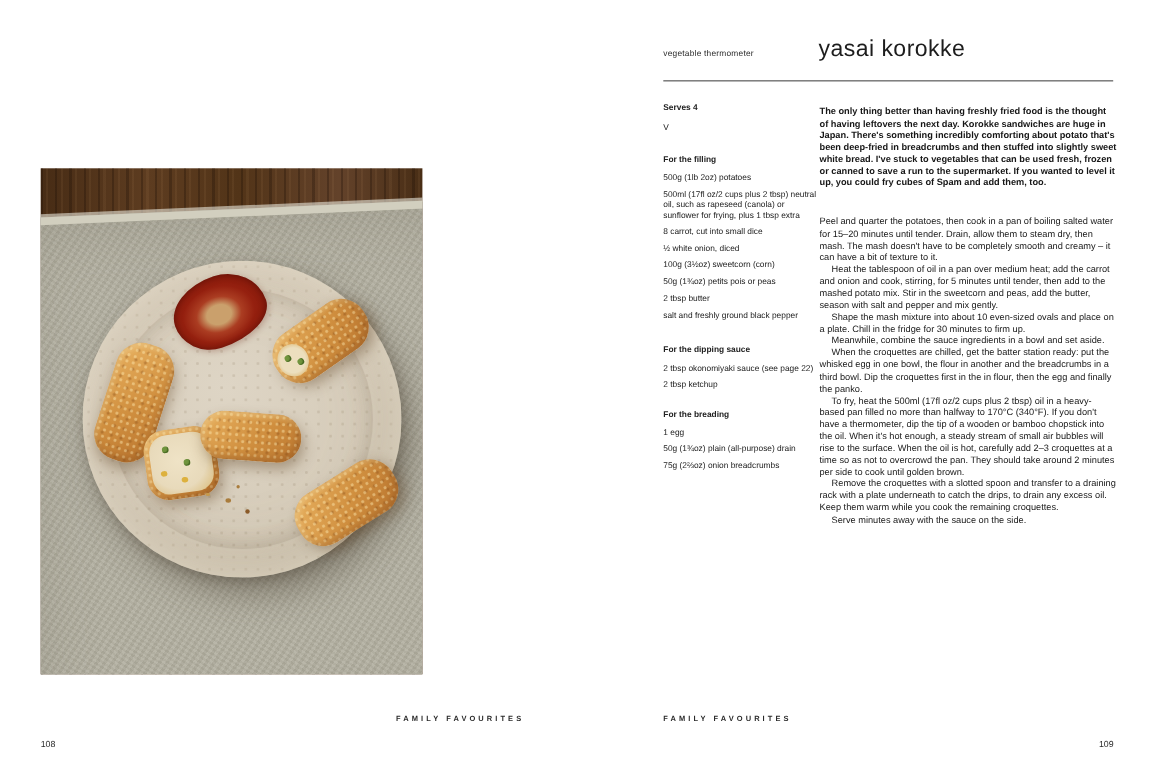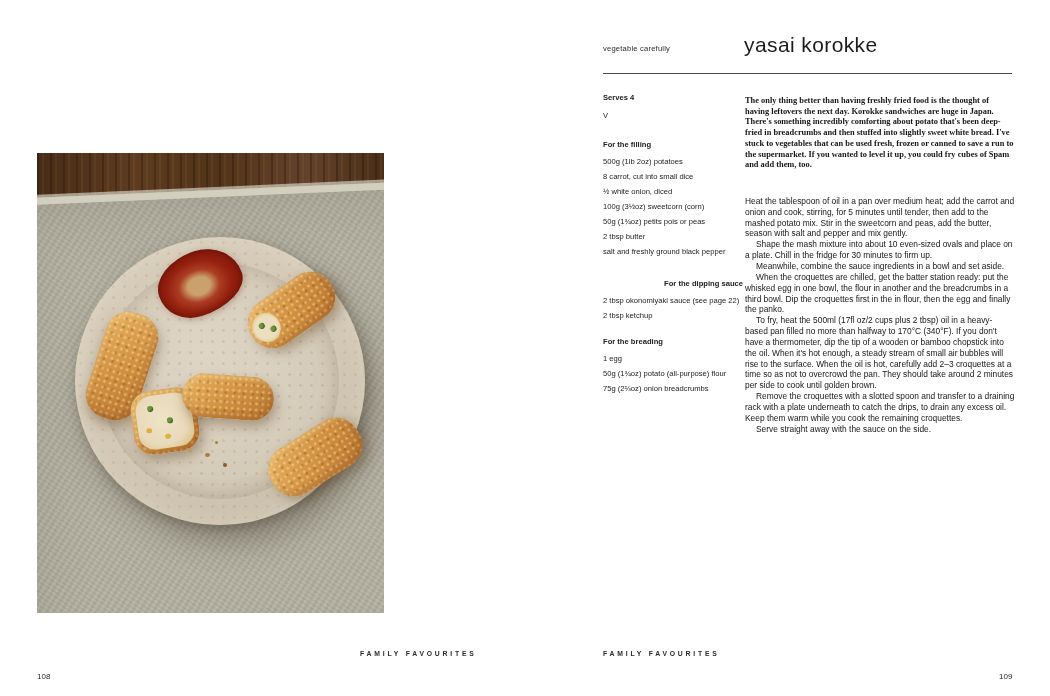--- a/index.html
+++ b/index.html
@@ -57,25 +57,25 @@
   
   .recipe-label { position:absolute; left:603px; top:44px; font-size:7.6px; letter-spacing:.2px; color:#2b2b2b; }
   .recipe-title { position:absolute; left:744px; top:33px; font-size:21px; letter-spacing:.4px; color:#1d1d1d; font-weight:400; }
   .rule { position:absolute; left:603px; top:73px; width:409px; height:1px; background:#4a4a4a; }
 
   .ing-col { position:absolute; left:603px; top:93px; width:140px; font-size:7.6px; line-height:9.6px; color:#222; }
   .serves { font-weight:bold; margin-bottom:8px; }
   .vmark { margin-bottom:20px; }
   .ing-h { font-weight:bold; margin-bottom:7px; }
   .ing { margin-bottom:5.5px; }
-  .gap-sauce { margin-top:22px;text-align:right; }
+  .gap-sauce { margin-top:22px; }
   .gap-bread { margin-top:17px; }
 
   .method-col { position:absolute; left:745px; top:96px; width:270px; font-size:8.4px; line-height:10.85px; color:#161616; }
-  .intro { font-weight:bold; line-height:10.7px; margin-bottom:25px;font-family:Liberation Serif, serif; }
+  .intro { font-weight:bold; line-height:10.7px; margin-bottom:25px; }
   .method p { margin:0; }
   .method p + p { text-indent:11px; }
 
   .footer-text { position:absolute; top:650px; font-size:6.8px; letter-spacing:2.8px; color:#2a2a2a; font-weight:bold; }
   .pagenum { position:absolute; top:672px; font-size:8px; color:#2a2a2a; }
 </style>
 </head>
 <body>
 
 <div class="spread">
@@ -102,57 +102,59 @@
         <span class="pea" style="left:16px; top:17px;"></span>
       </div>
     </div>
     <div class="croq croq-5"></div>
     <span class="crumb" style="left:168px; top:300px; width:5px; height:4px;"></span>
     <span class="crumb" style="left:186px; top:310px; width:4px; height:4px; background:#8a5a28;"></span>
     <span class="crumb" style="left:178px; top:288px; width:3px; height:3px;"></span>
     <span class="crumb" style="left:150px; top:295px; width:4px; height:3px; background:#c59a4e;"></span>
   </div>
 
-  <div class="recipe-label">vegetable carefully</div>
+  <div class="recipe-label">vegetable thermometer</div>
   <div class="recipe-title">yasai korokke</div>
   <div class="rule"></div>
 
   <div class="ing-col">
     <div class="serves">Serves 4</div>
     <div class="vmark">V</div>
 
     <div class="ing-h">For the filling</div>
     <div class="ing">500g (1lb 2oz) potatoes</div>
+    <div class="ing">500ml (17fl oz/2 cups plus 2 tbsp) neutral oil, such as rapeseed (canola) or sunflower for frying, plus 1 tbsp extra</div>
     <div class="ing">8 carrot, cut into small dice</div>
     <div class="ing">½ white onion, diced</div>
     <div class="ing">100g (3½oz) sweetcorn (corn)</div>
     <div class="ing">50g (1¾oz) petits pois or peas</div>
     <div class="ing">2 tbsp butter</div>
     <div class="ing">salt and freshly ground black pepper</div>
 
     <div class="ing-h gap-sauce">For the dipping sauce</div>
     <div class="ing">2 tbsp okonomiyaki sauce (see page 22)</div>
     <div class="ing">2 tbsp ketchup</div>
 
     <div class="ing-h gap-bread">For the breading</div>
     <div class="ing">1 egg</div>
-    <div class="ing">50g (1¾oz) potato (all-purpose) flour</div>
+    <div class="ing">50g (1¾oz) plain (all-purpose) drain</div>
     <div class="ing">75g (2⅔oz) onion breadcrumbs</div>
   </div>
 
   <div class="method-col">
     <div class="intro">The only thing better than having freshly fried food is the thought of having leftovers the next day. Korokke sandwiches are huge in Japan. There's something incredibly comforting about potato that's been deep-fried in breadcrumbs and then stuffed into slightly sweet white bread. I've stuck to vegetables that can be used fresh, frozen or canned to save a run to the supermarket. If you wanted to level it up, you could fry cubes of Spam and add them, too.</div>
     <div class="method">
+      <p>Peel and quarter the potatoes, then cook in a pan of boiling salted water for 15–20 minutes until tender. Drain, allow them to steam dry, then mash. The mash doesn't have to be completely smooth and creamy – it can have a bit of texture to it.</p>
       <p>Heat the tablespoon of oil in a pan over medium heat; add the carrot and onion and cook, stirring, for 5 minutes until tender, then add to the mashed potato mix. Stir in the sweetcorn and peas, add the butter, season with salt and pepper and mix gently.</p>
       <p>Shape the mash mixture into about 10 even-sized ovals and place on a plate. Chill in the fridge for 30 minutes to firm up.</p>
       <p>Meanwhile, combine the sauce ingredients in a bowl and set aside.</p>
       <p>When the croquettes are chilled, get the batter station ready: put the whisked egg in one bowl, the flour in another and the breadcrumbs in a third bowl. Dip the croquettes first in the in flour, then the egg and finally the panko.</p>
       <p>To fry, heat the 500ml (17fl oz/2 cups plus 2 tbsp) oil in a heavy-based pan filled no more than halfway to 170°C (340°F). If you don't have a thermometer, dip the tip of a wooden or bamboo chopstick into the oil. When it's hot enough, a steady stream of small air bubbles will rise to the surface. When the oil is hot, carefully add 2–3 croquettes at a time so as not to overcrowd the pan. They should take around 2 minutes per side to cook until golden brown.</p>
       <p>Remove the croquettes with a slotted spoon and transfer to a draining rack with a plate underneath to catch the drips, to drain any excess oil. Keep them warm while you cook the remaining croquettes.</p>
-      <p>Serve straight away with the sauce on the side.</p>
+      <p>Serve minutes away with the sauce on the side.</p>
     </div>
   </div>
 
   <div class="pagenum" style="left:37px;">108</div>
   <div class="footer-text" style="left:360px;">FAMILY FAVOURITES</div>
   <div class="footer-text" style="left:603px;">FAMILY FAVOURITES</div>
   <div class="pagenum" style="left:999px;">109</div>
 
 </div>
 

